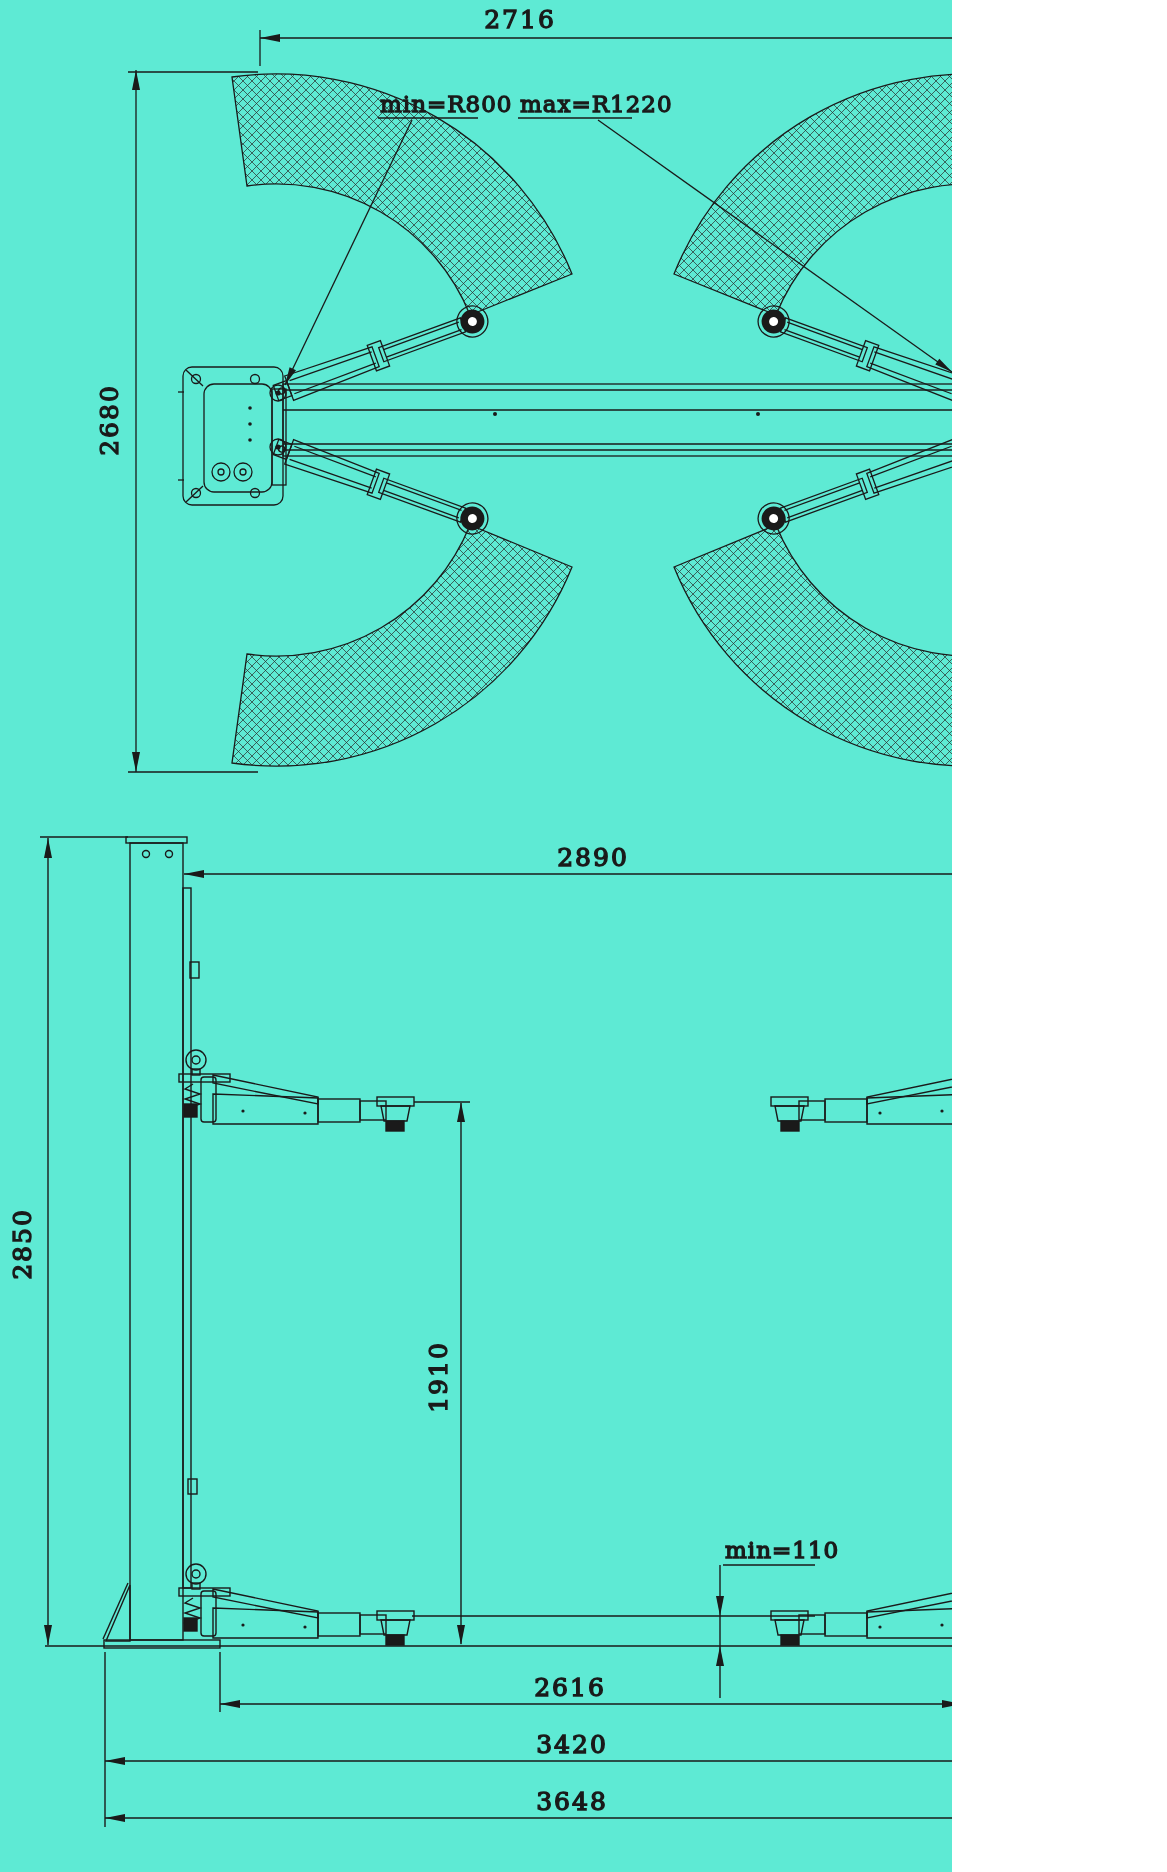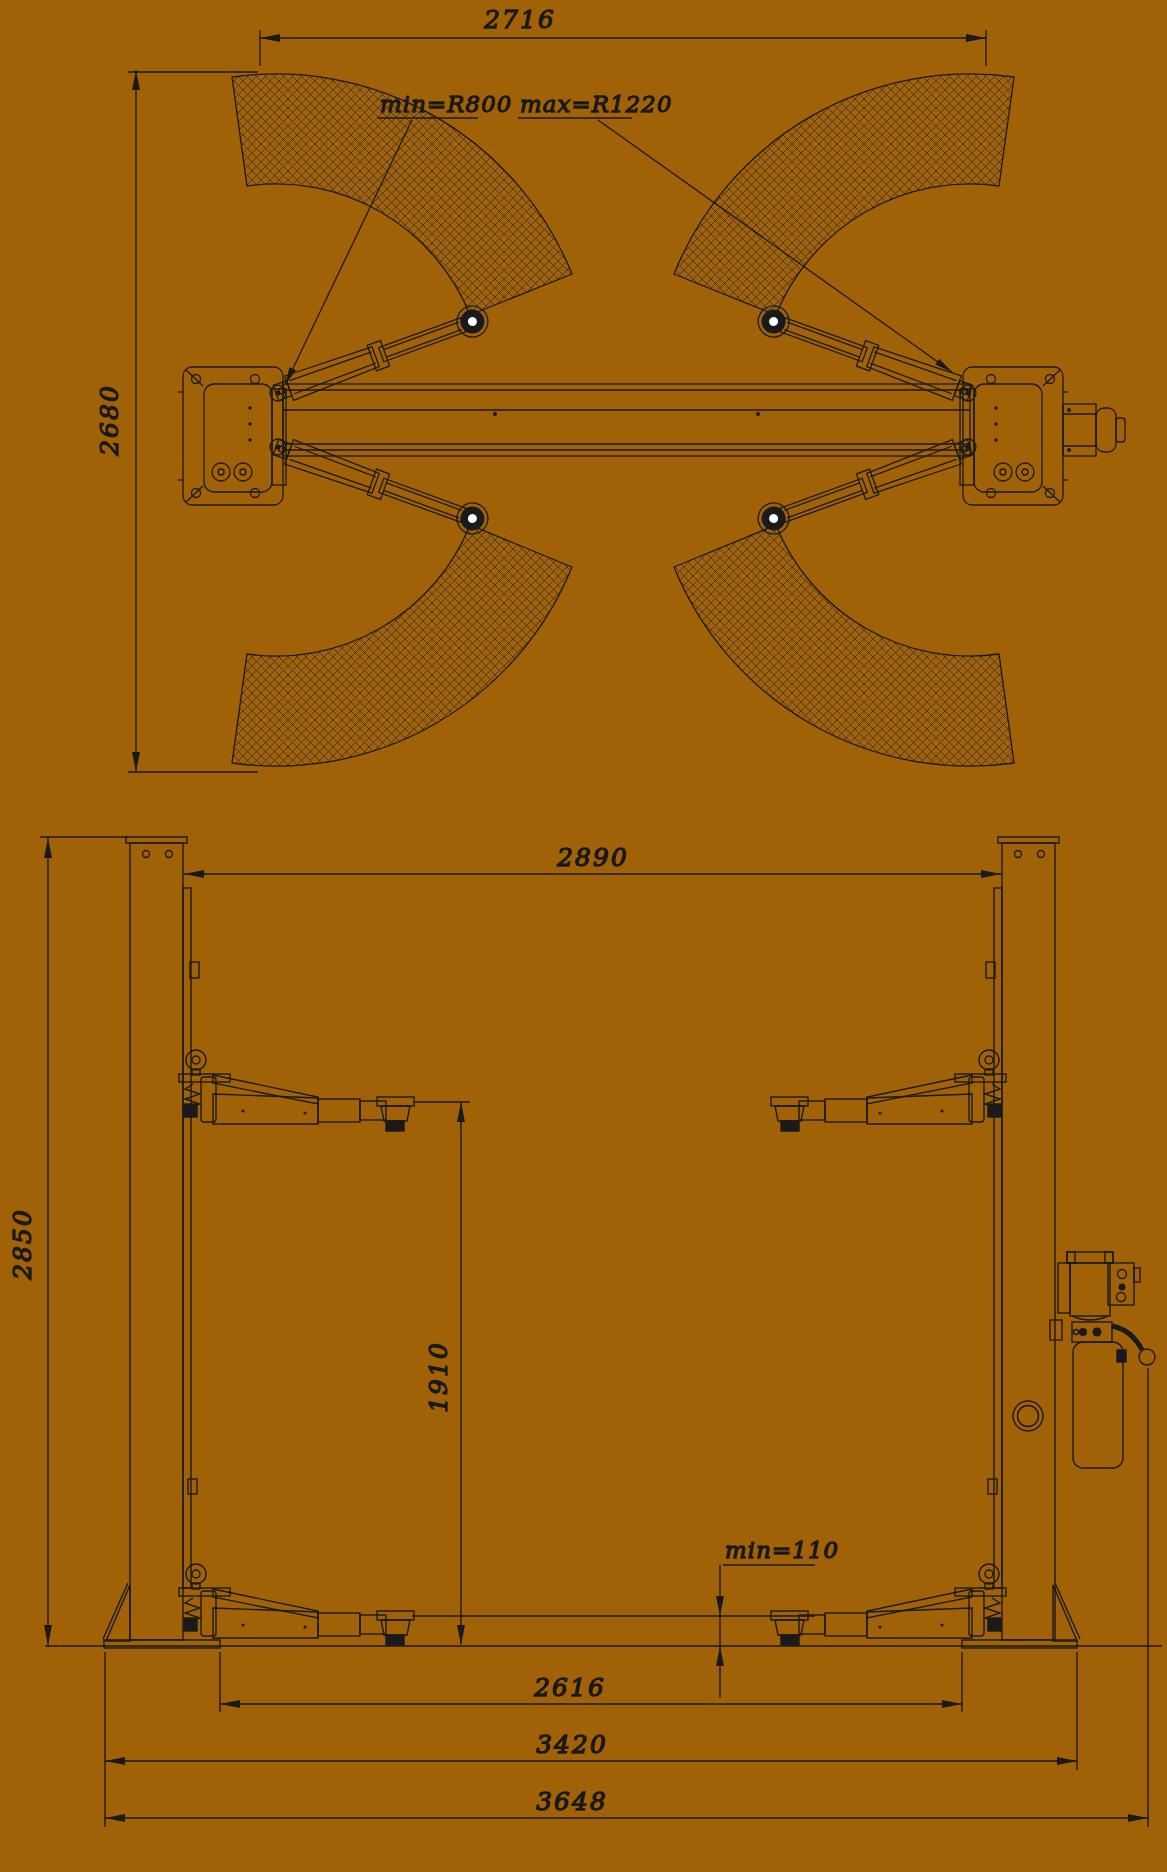--- a/index.html
+++ b/index.html
@@ -1,17 +1,17 @@
 <!DOCTYPE html>
 <html><head>
 <meta charset="utf-8">
 <style>
   html,body{margin:0;padding:0;background:#ffffff;}
-  .sheet{position:relative;width:1167px;height:1872px;background:#a16207;overflow:hidden;
-         font-family:"DejaVu Serif", serif;font-style:italic;}
+  .sheet{position:relative;width:952px;height:1872px;background:#5eead4;overflow:hidden;
+         font-family:"DejaVu Serif", serif;}
   svg text{font-family:"DejaVu Serif", serif;fill:#1a1a1a;}
   .dim{font-size:25px;letter-spacing:2px;}
   .dimlabel{font-size:23px;letter-spacing:1px;}
 </style>
 </head>
 <body>
 
 <div class="sheet">
 <svg viewBox="0 0 1167 1872" width="1167" height="1872">
   <defs>

